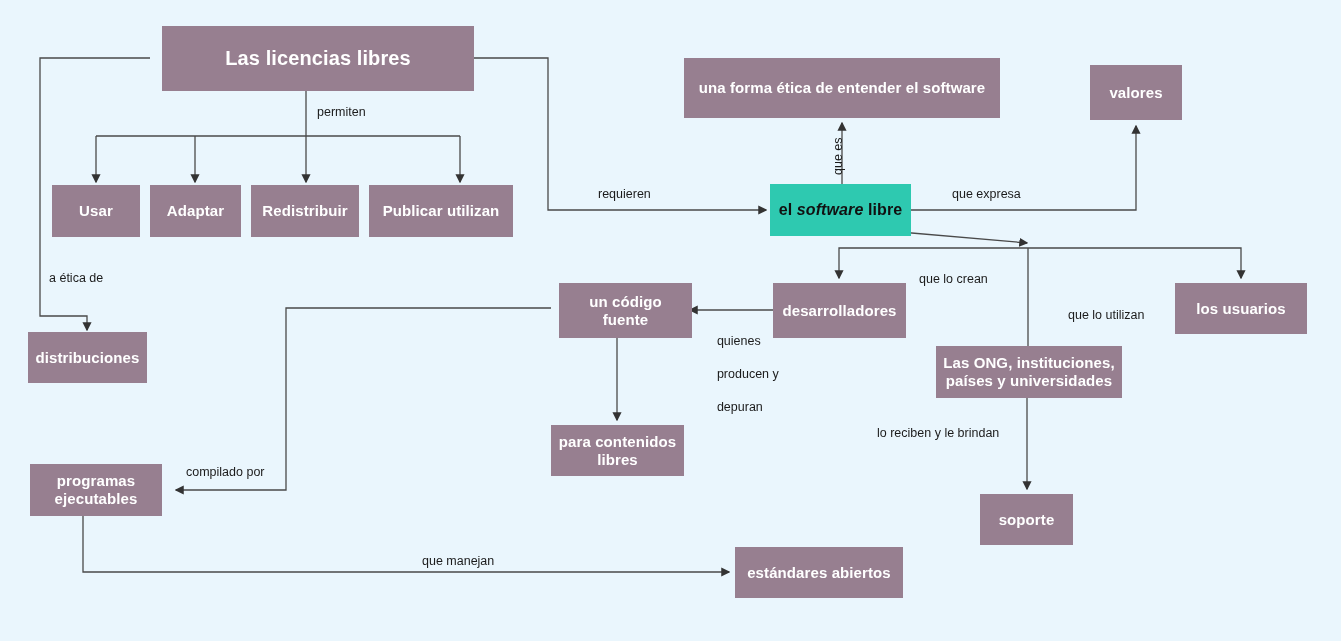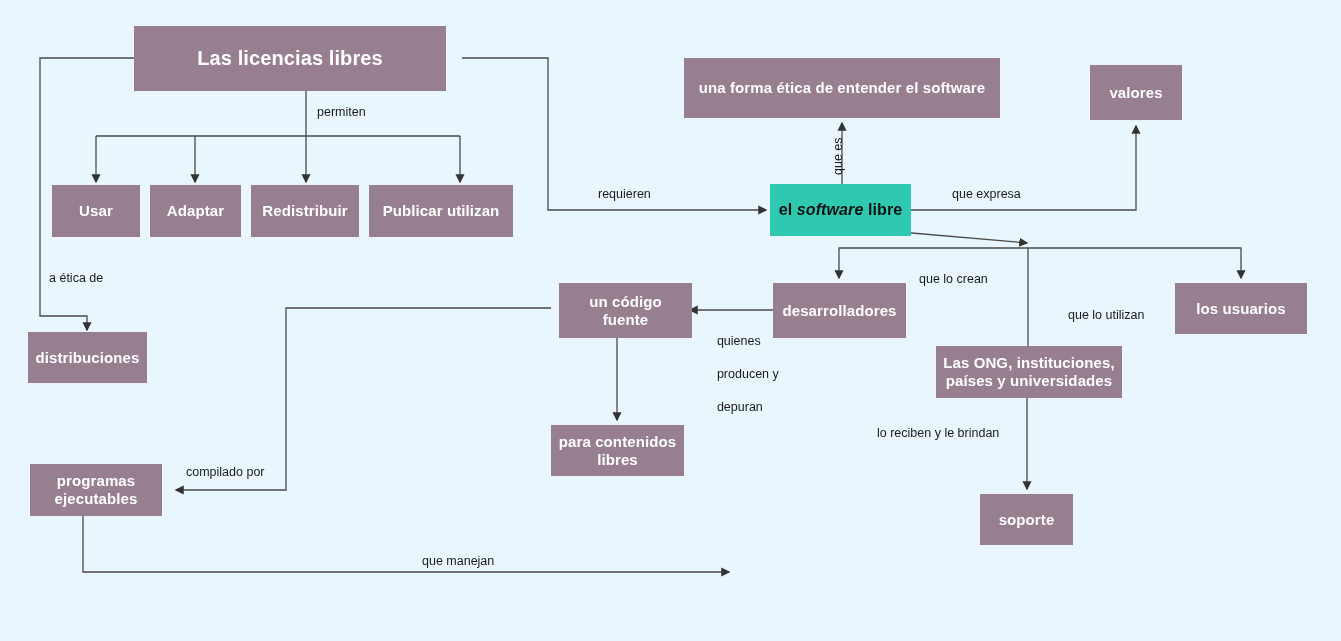--- a/index.html
+++ b/index.html
@@ -100,21 +100,21 @@
       <path d="M617,338 L617,420" marker-end="url(#arrow)"></path>
 
       <path d="M551,308 L286,308 L286,490 L176,490" marker-end="url(#arrow)"></path>
 
       <path d="M1027,398 L1027,489" marker-end="url(#arrow)"></path>
 
       <path d="M83,516 L83,572 L729,572" marker-end="url(#arrow)"></path>
     </g>
   </svg>
 
-  <div class="node title" style="left:134px;top:26px;width:312px;height:65px;">
+  <div class="node title" style="left:162px;top:26px;width:312px;height:65px;">
     <span>Las licencias libres</span>
   </div>
 
   <div class="node" style="left:52px;top:185px;width:88px;height:52px;">
     <span>Usar</span>
   </div>
 
   <div class="node" style="left:150px;top:185px;width:91px;height:52px;">
     <span>Adaptar</span>
   </div>
@@ -164,20 +164,23 @@
   </div>
 
   <div class="node" style="left:980px;top:494px;width:93px;height:51px;">
     <span>soporte</span>
   </div>
 
   <div class="node" style="left:30px;top:464px;width:132px;height:52px;">
     <span><span>programas</span><br><span>ejecutables</span></span>
   </div>
 
+  <div class="node" style="left:735px;top:547px;width:168px;height:51px;">
+    <span>estándares abiertos</span>
+  </div>
 
   <div class="elabel" style="left:317px;top:105px;">permiten</div>
 
   <div class="elabel" style="left:49px;top:271px;">a ética de</div>
 
   <div class="elabel" style="left:598px;top:187px;">requieren</div>
 
   <div class="elabel rot" style="left:831px;top:175px;">que es</div>
 
   <div class="elabel" style="left:952px;top:187px;">que expresa</div>

